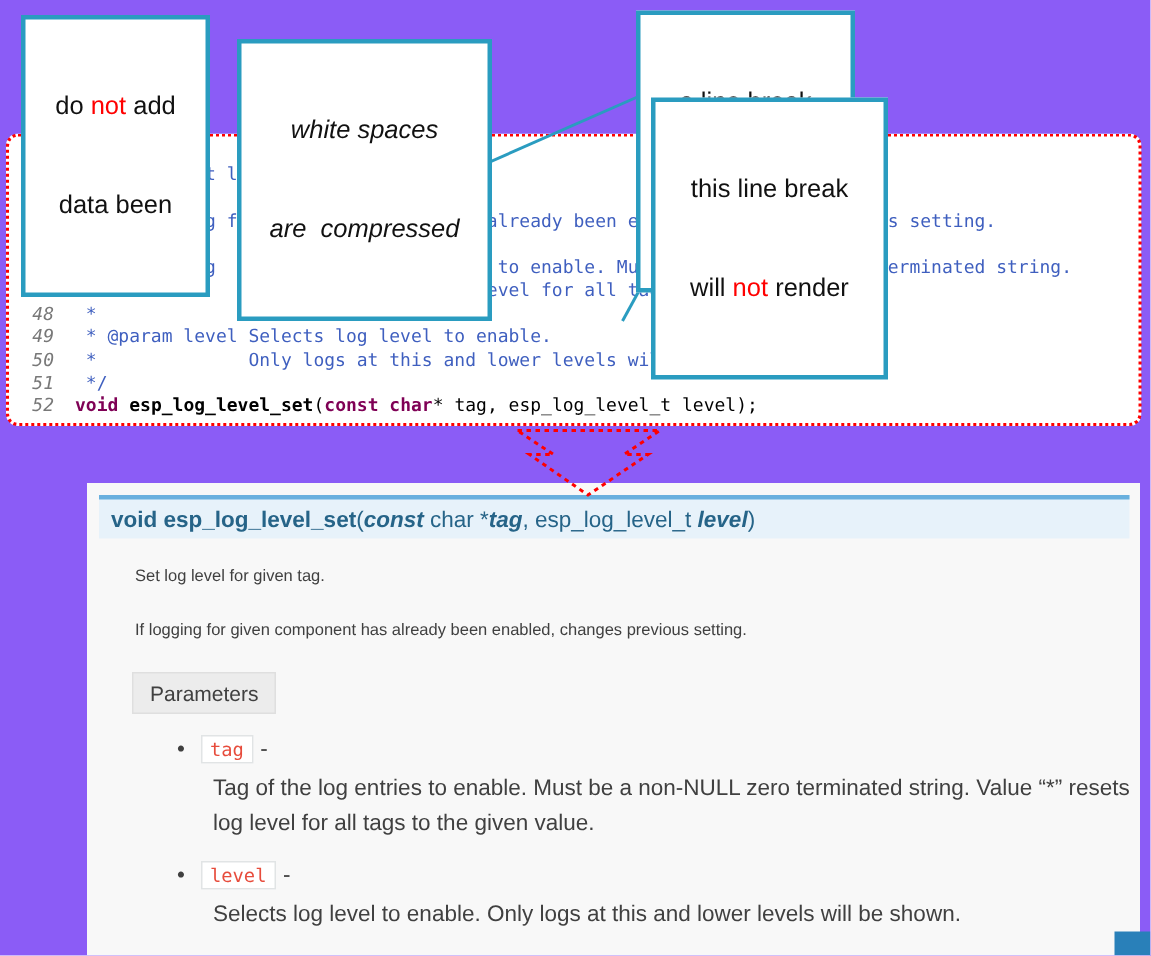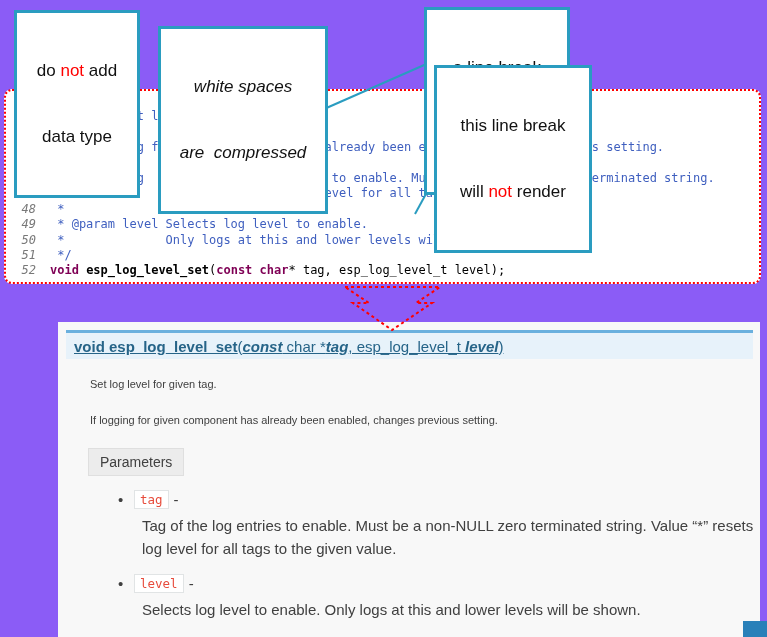--- a/index.html
+++ b/index.html
@@ -30,21 +30,21 @@
   .cmt{color:var(--comment-blue,#3f5fbf);}
   .kw{color:var(--keyword-purple,#7f0055);font-weight:bold;}
   .fn{color:#000;font-weight:bold;}
   .pln{color:#000;}
 
   
   .docpanel{position:absolute;left:58px;top:322px;width:702px;height:315px;z-index:1;
             background:#f8f8f8;color:#404040;}
   .sig{margin:8px 7px 0 8px;background:var(--doc-sig-bg,#e7f2fa);
        border-top:3px solid var(--doc-accent-blue,#6ab0de);
-       padding:5px 8px 4px 8px;font-size:15px;color:var(--sig-text,#266488);text-decoration:underline;}
+       padding:5px 8px 4px 8px;font-size:15px;color:var(--sig-text,#266488);}
   .sg-kw{font-weight:bold;}
   .sg-name{font-weight:bold;}
   .sg-kwit{font-weight:bold;font-style:italic;}
   .sg-param{font-style:italic;font-weight:bold;}
   .dpara{margin:15px 20px 0 32px;font-size:11px;line-height:21px;}
   .paramhdr{display:inline-block;margin:17px 0 0 30px;background:#ececec;
             border:1px solid #dfdfdf;padding:5px 11px;font-weight:normal;font-size:14px;color:#404040;}
   .params{list-style:none;margin:14px 0 0 60px;padding:0;}
   .params li{margin-bottom:14px;}
   .phead{display:flex;align-items:center;font-size:15px;}
@@ -65,21 +65,21 @@
   <svg class="overlay" width="767" height="637" viewBox="0 0 767 637">
     <line class="tealline" x1="73" y1="65" x2="117" y2="169"></line>
     <line class="tealline" x1="243" y1="98" x2="165" y2="168"></line>
     <line class="tealline" x1="431" y1="62" x2="290" y2="124"></line>
     <line class="tealline" x1="467" y1="119" x2="415" y2="214"></line>
     <path class="arrowshape" d="M345,287 L440,287 L416,303 L432,303 L392,330 L353,303 L369,303 Z"></path>
   </svg>
 
   <div class="callout co1">
     <div><span>do </span><span class="red">not</span><span> add</span></div>
-    <div>data type</div>
+    <div>data been</div>
   </div>
 
   <div class="callout co2">
     <div>white spaces</div>
     <div>are  compressed</div>
   </div>
 
   <div class="callout co3">
     <div>a line break</div>
     <div>that will render</div>

